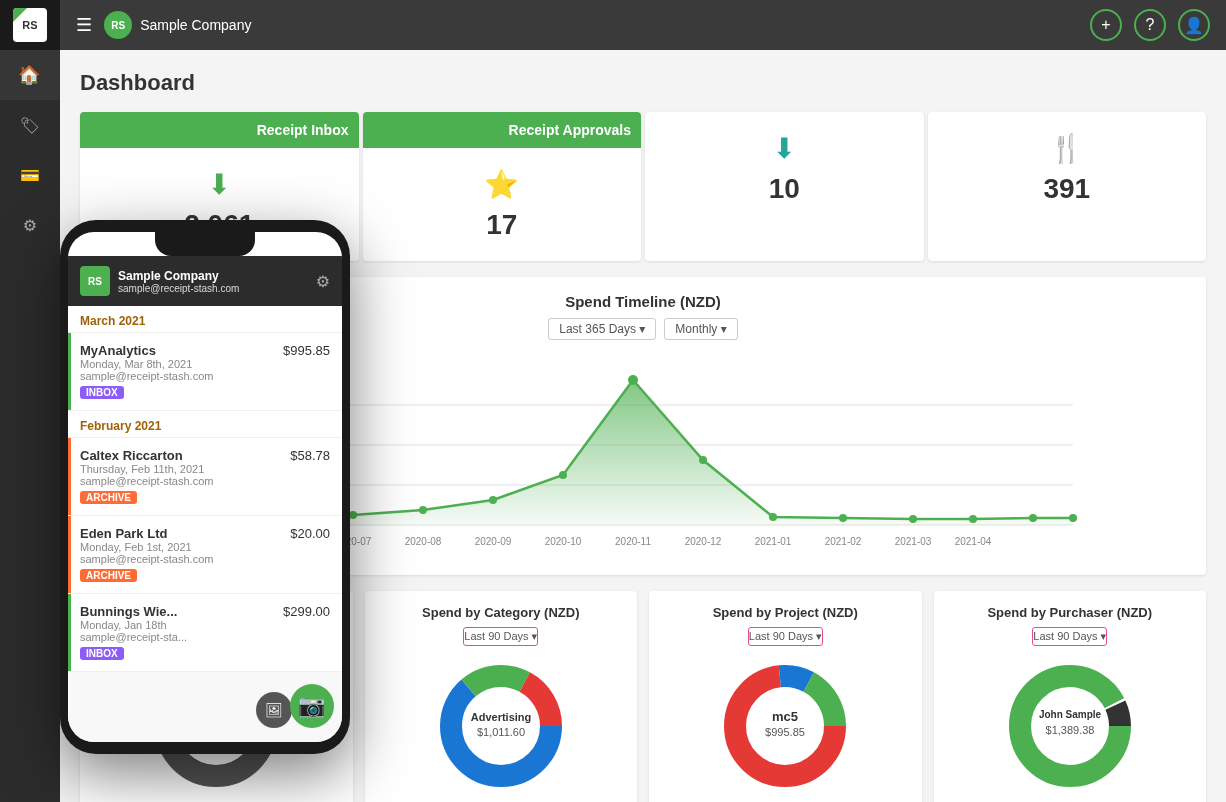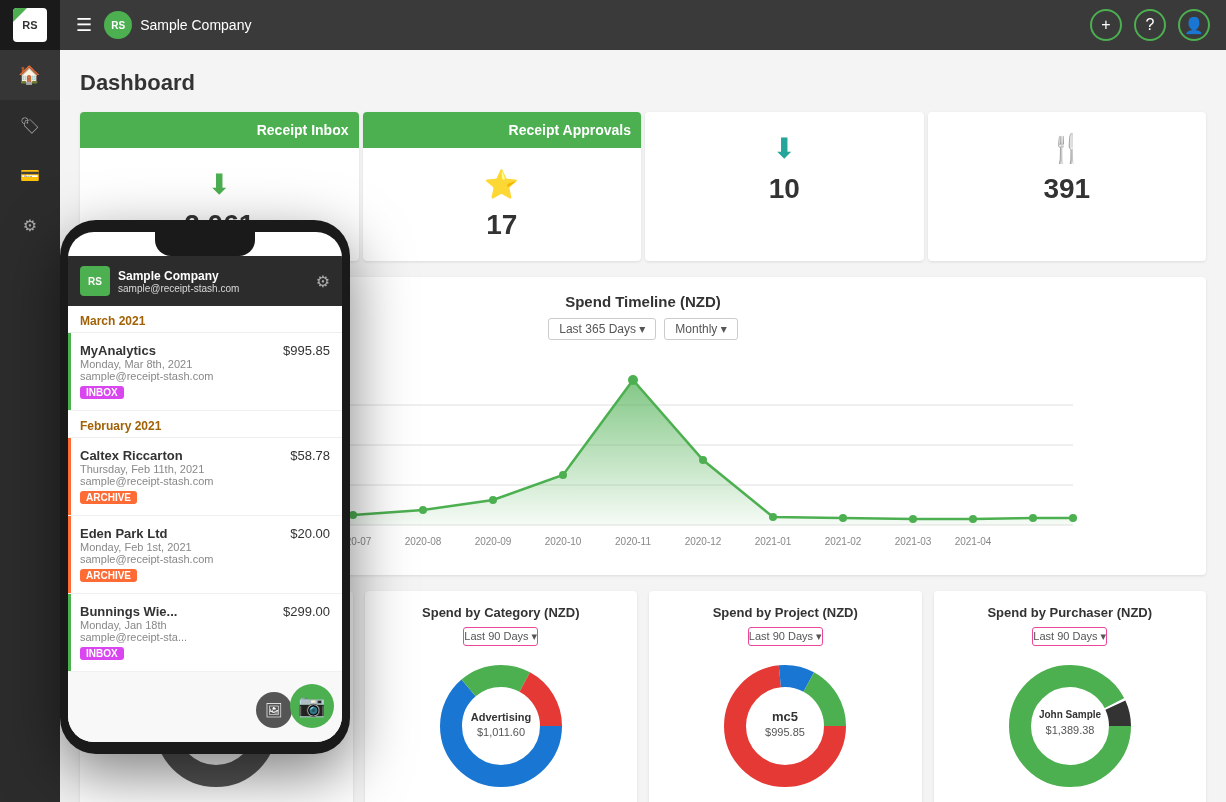--- a/index.html
+++ b/index.html
@@ -326,21 +326,21 @@
     .phone-item-amount { position: absolute; right: 12px; top: 10px; font-size: 13px; color: #333; font-weight: 500; }
     .phone-item-badge {
       display: inline-block;
       padding: 1px 6px;
       border-radius: 3px;
       font-size: 10px;
       font-weight: 600;
       margin-top: 4px;
       color: white;
     }
-    .phone-item-badge.inbox { background: #d946ef; }
+    .phone-item-badge.inbox { background: #8b5cf6; }
     .phone-item-badge.archive { background: #ff6b35; }
 
     
     .icon-green { color: #4caf50; }
     .icon-teal { color: #26a69a; }
     .icon-star { color: #ffa726; }
   </style>
 </head>
 <body>
 

